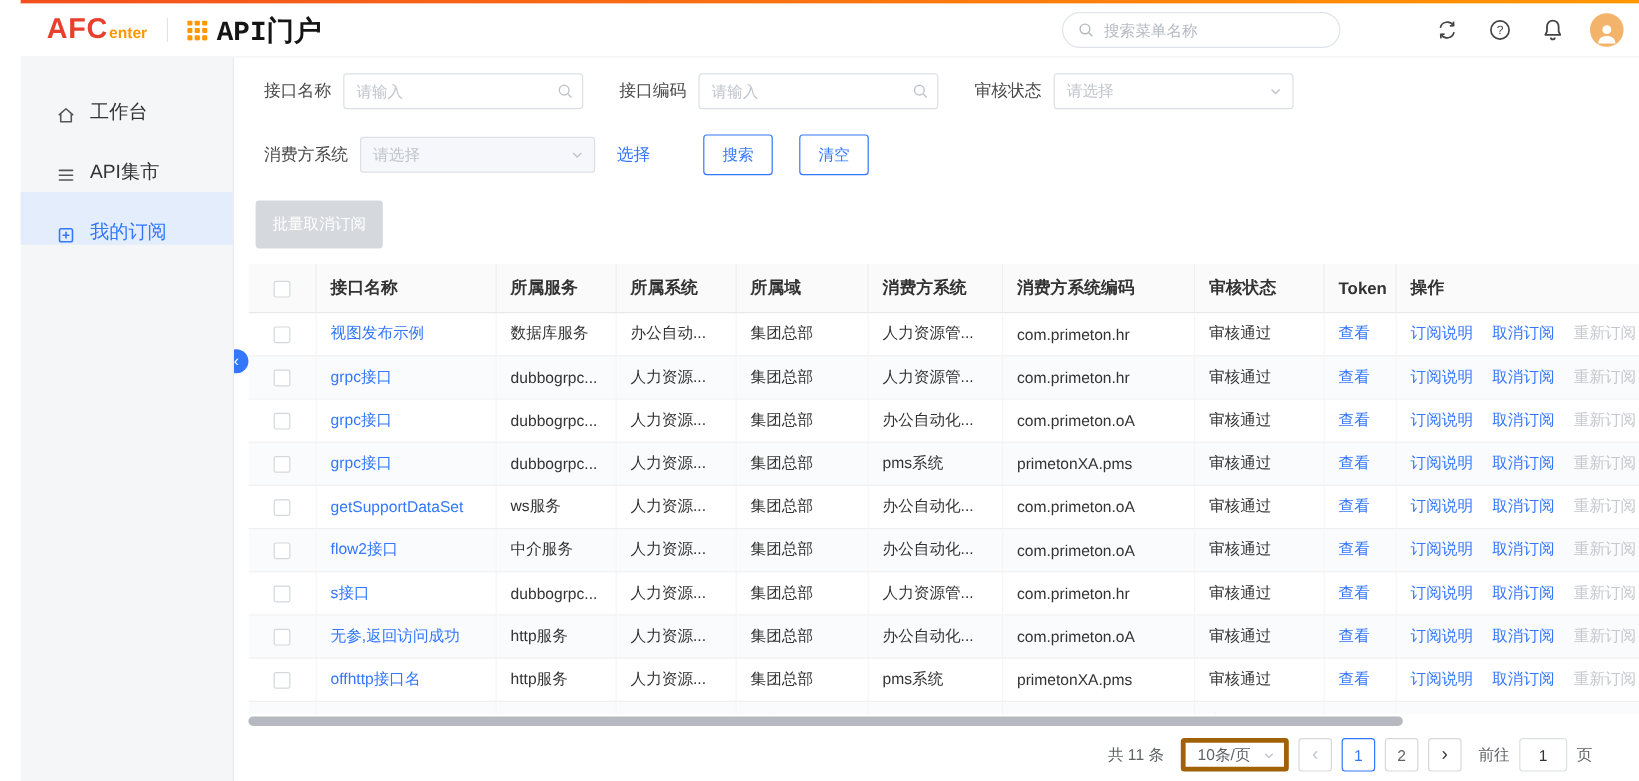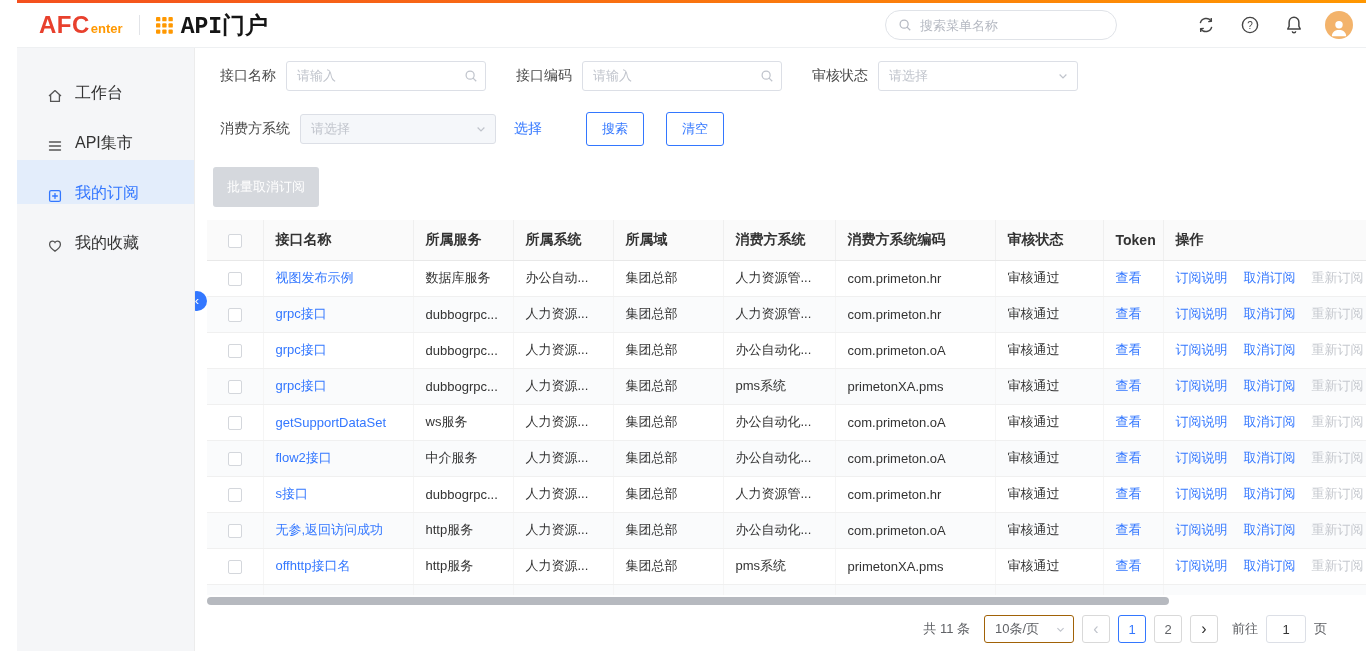--- a/index.html
+++ b/index.html
@@ -37,21 +37,21 @@
   .collapse-toggle { position:absolute; left:-8px; top:243px; width:20px; height:20px; border-radius:50%; background:#3377ff; color:#fff; border:none; font-size:13px; line-height:18px; text-align:center; cursor:pointer; z-index:5; }
 
   
   .filters { padding-left:13px; }
   .filter-row { display:flex; align-items:center; height:32px; }
   .filter-row + .filter-row { margin-top:21px; }
   .filter-item { display:flex; align-items:center; }
   .filter-item label { font-size:14px; color:#4a4a4a; margin-right:10px; white-space:nowrap; }
   .gap30 { margin-left:30px; }
   .input-wrap { position:relative; }
-  .input-wrap input { width:200px; height:30px; border:1px solid #dcdfe6; border-radius:3px; padding:0 28px 0 10px; font-size:13px; color:#333; outline:none; font-family:Liberation Serif, serif; }
+  .input-wrap input { width:200px; height:30px; border:1px solid #dcdfe6; border-radius:3px; padding:0 28px 0 10px; font-size:13px; color:#333; outline:none; font-family:Liberation Sans, sans-serif; }
   .input-wrap input::placeholder { color:#c0c4cc; }
   .input-wrap .mag { position:absolute; right:8px; top:8px; }
   .select { width:200px; height:30px; border:1px solid #dcdfe6; border-radius:3px; display:flex; align-items:center; justify-content:space-between; padding:0 8px 0 10px; font-size:13px; color:#c0c4cc; background:#fff; cursor:pointer; }
   .select.disabled { background:#f5f7fa; cursor:not-allowed; }
   .choose-link { font-size:14px; color:#3377ff; text-decoration:none; margin-left:18px; cursor:pointer; }
   .btn-outline { height:34px; padding:0 15px; background:#fff; border:1px solid #3377ff; border-radius:3px; color:#3377ff; font-size:13px; cursor:pointer; font-family:inherit; }
   .btn-search { margin-left:44px; }
   .btn-clear { margin-left:22px; }
 
   
@@ -69,21 +69,21 @@
   a.link.disabled { color:#c5c8ce; cursor:not-allowed; }
   td.actions a { margin-right:16px; }
 
   
   .hscrollbar { width:1176px; height:8px; margin-top:2px; background:#fff; }
   .hscrollbar .thumb { width:962px; height:8px; border-radius:4px; background:#b6b9bf; cursor:pointer; }
 
   
   .pagination { display:flex; align-items:center; justify-content:flex-end; margin-top:10px; padding-right:56px; font-size:13px; color:#606266; }
   .pg-total { margin-right:14px; }
-  .size-select { width:90px; height:28px; border:1px solid #a16207; border-radius:3px; display:flex; align-items:center; justify-content:space-between; padding:0 7px 0 10px; color:#606266; background:#fff; cursor:pointer; }
+  .size-select { width:90px; height:28px; border:4px solid #a16207; border-radius:3px; display:flex; align-items:center; justify-content:space-between; padding:0 7px 0 10px; color:#606266; background:#fff; cursor:pointer; }
   .page-btn { width:28px; height:28px; border:1px solid #d9d9d9; border-radius:3px; background:#fff; color:#606266; font-size:13px; display:flex; align-items:center; justify-content:center; margin-left:8px; cursor:pointer; font-family:inherit; }
   .page-btn.active { border-color:#3377ff; color:#3377ff; }
   .page-btn.disabled { color:#c0c4cc; cursor:default; }
   .page-btn .chv { font-size:16px; line-height:1; }
   #page-numbers { display:flex; }
   .pg-goto { margin-left:14px; }
   .goto-input { width:40px; height:28px; border:1px solid #dcdfe6; border-radius:3px; text-align:center; font-size:13px; color:#333; margin:0 8px; outline:none; font-family:inherit; }
 </style>
 </head>
 <body>
@@ -171,28 +171,20 @@
           </li>
           <li class="side-item active">
             <span class="side-ic">
               <svg width="16" height="16" viewBox="0 0 16 16" fill="none" stroke="currentColor" stroke-width="1.3" stroke-linecap="round">
                 <rect x="2.6" y="2.6" width="10.8" height="10.8" rx="1.5"></rect>
                 <path d="M8 5.6 V10.4"></path>
                 <path d="M5.6 8 H10.4"></path>
               </svg>
             </span>
             <span class="side-label">我的订阅</span>
-          </li>
-          <li class="side-item">
-            <span class="side-ic">
-              <svg width="16" height="16" viewBox="0 0 16 16" fill="none" stroke="currentColor" stroke-width="1.3">
-                <path d="M8 13.1 C5.2 11.2 2.6 9.1 2.6 6.4 C2.6 4.6 4 3.2 5.7 3.2 C6.8 3.2 7.6 3.8 8 4.5 C8.4 3.8 9.2 3.2 10.3 3.2 C12 3.2 13.4 4.6 13.4 6.4 C13.4 9.1 10.8 11.2 8 13.1 Z"></path>
-              </svg>
-            </span>
-            <span class="side-label">我的收藏</span>
           </li>
         </ul>
     </aside>
 
     <section class="content">
       <button class="collapse-toggle">‹</button>
 
       <div class="filters">
         <div class="filter-row">
           <div class="filter-item">

